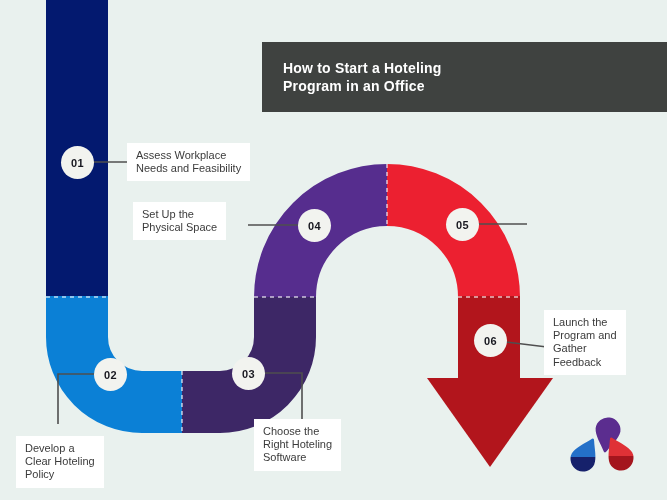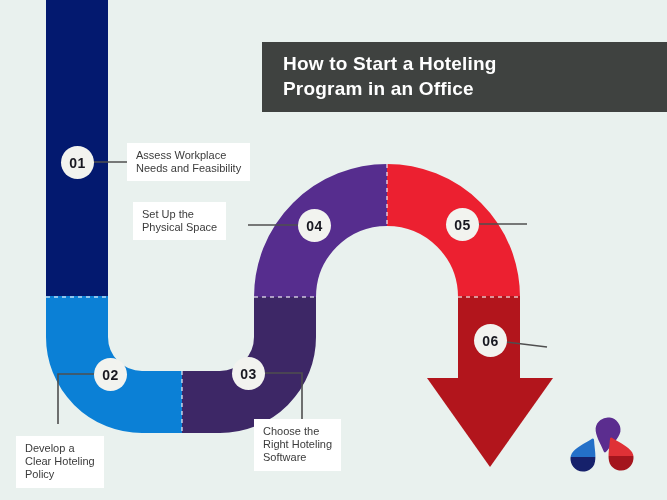--- a/index.html
+++ b/index.html
@@ -19,29 +19,29 @@
   .seg-red-dark{stroke:var(--red-dark);}
   .arrowhead{fill:var(--red-dark);}
   .divider{stroke:rgba(255,255,255,0.55);stroke-width:2;stroke-dasharray:4 4;fill:none;}
   .connector{stroke:var(--connector);stroke-width:1.6;fill:none;}
   
   .banner{
     position:absolute;left:262px;top:42px;right:0;height:70px;
     background:var(--header);z-index:2;display:flex;align-items:center;
   }
   .banner h1{
-    margin:0 0 0 21px;color:#ffffff;font-size:19px;line-height:1.3;
+    margin:0 0 0 21px;color:#ffffff;font-size:14px;line-height:1.3;
     font-weight:bold;white-space:pre-line;letter-spacing:.2px;
   }
   
   .badge{
     position:absolute;width:33px;height:33px;border-radius:50%;
     background:var(--badge-bg);z-index:4;display:flex;align-items:center;justify-content:center;
   }
-  .badge span{font-size:14px;font-weight:bold;color:var(--badge-text);letter-spacing:.4px;}
+  .badge span{font-size:11px;font-weight:bold;color:var(--badge-text);letter-spacing:.4px;}
   
   .lbl{
     position:absolute;background:#ffffff;z-index:3;padding:6px 9px;
     color:var(--label-text);font-size:11px;line-height:1.2;white-space:pre-line;
   }
   
   .f-logo-purple{fill:var(--logo-purple);}
   .f-logo-blue-light{fill:var(--logo-blue-light);}
   .f-logo-blue-dark{fill:var(--logo-blue-dark);}
   .f-logo-red-light{fill:var(--logo-red-light);}
@@ -129,14 +129,18 @@
   <div class="lbl" style="left:127px;top:143px;">Assess Workplace
 Needs and Feasibility</div>
   <div class="lbl" style="left:16px;top:424px;margin-top:12px;">Develop a
 Clear Hoteling
 Policy</div>
   <div class="lbl" style="left:254px;top:419px;">Choose the
 Right Hoteling
 Software</div>
   <div class="lbl" style="left:133px;top:202px;">Set Up the
 Physical Space</div>
+  <div class="lbl" style="left:544px;top:310px;">Launch the
+Program and
+Gather
+Feedback</div>
 
 </div>
 
 </body></html>

